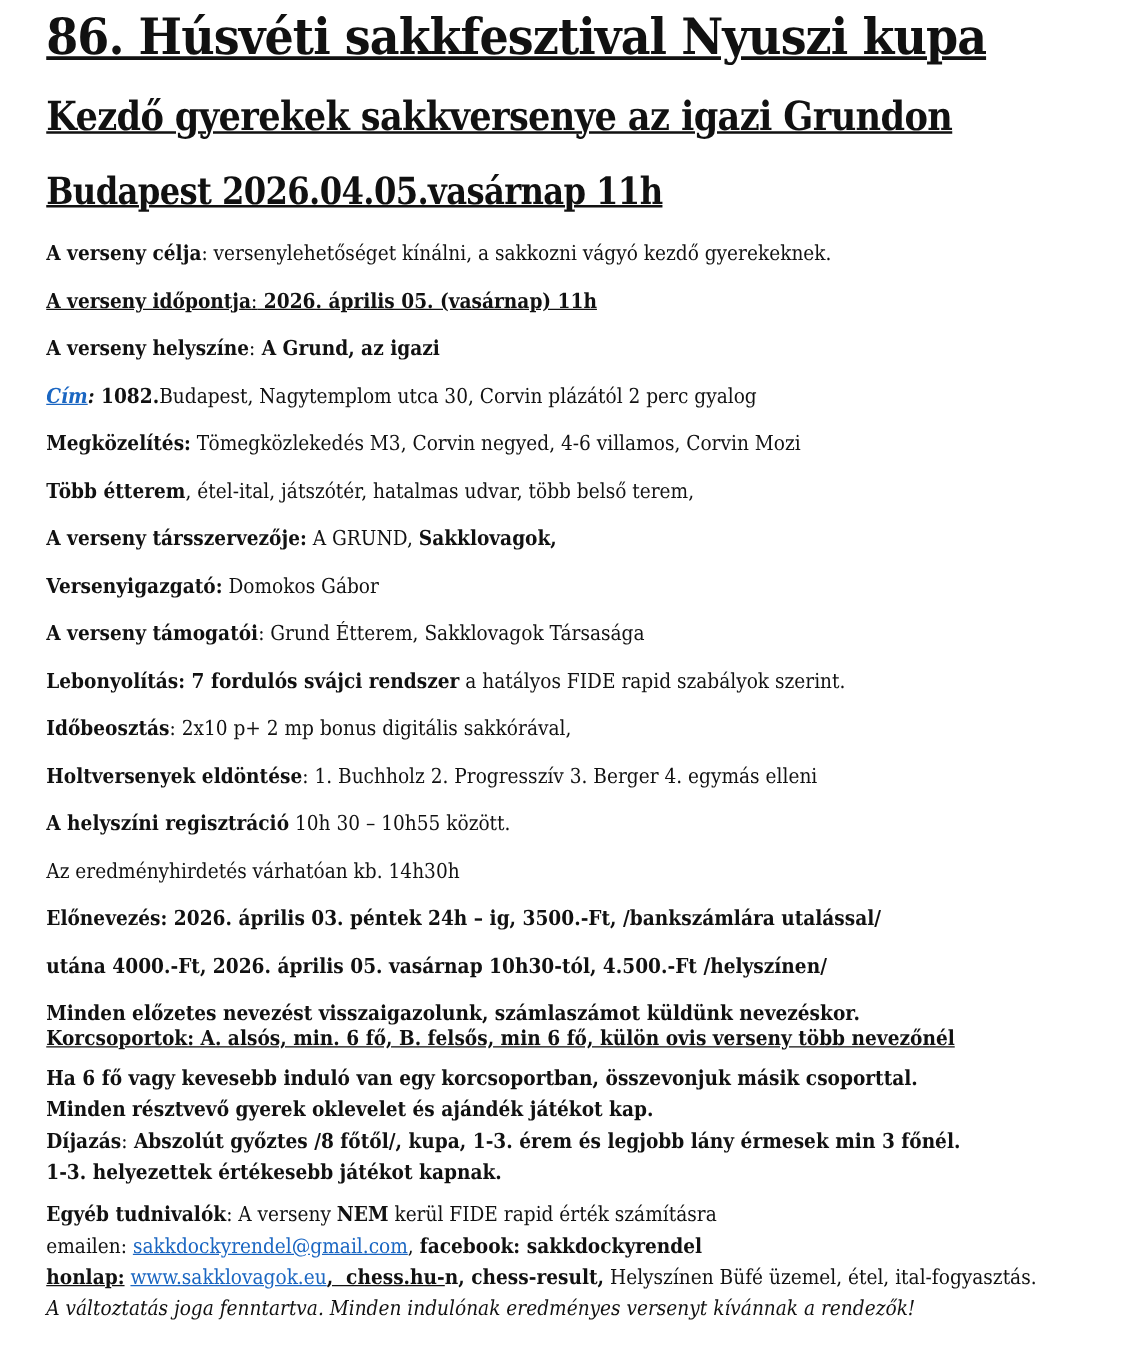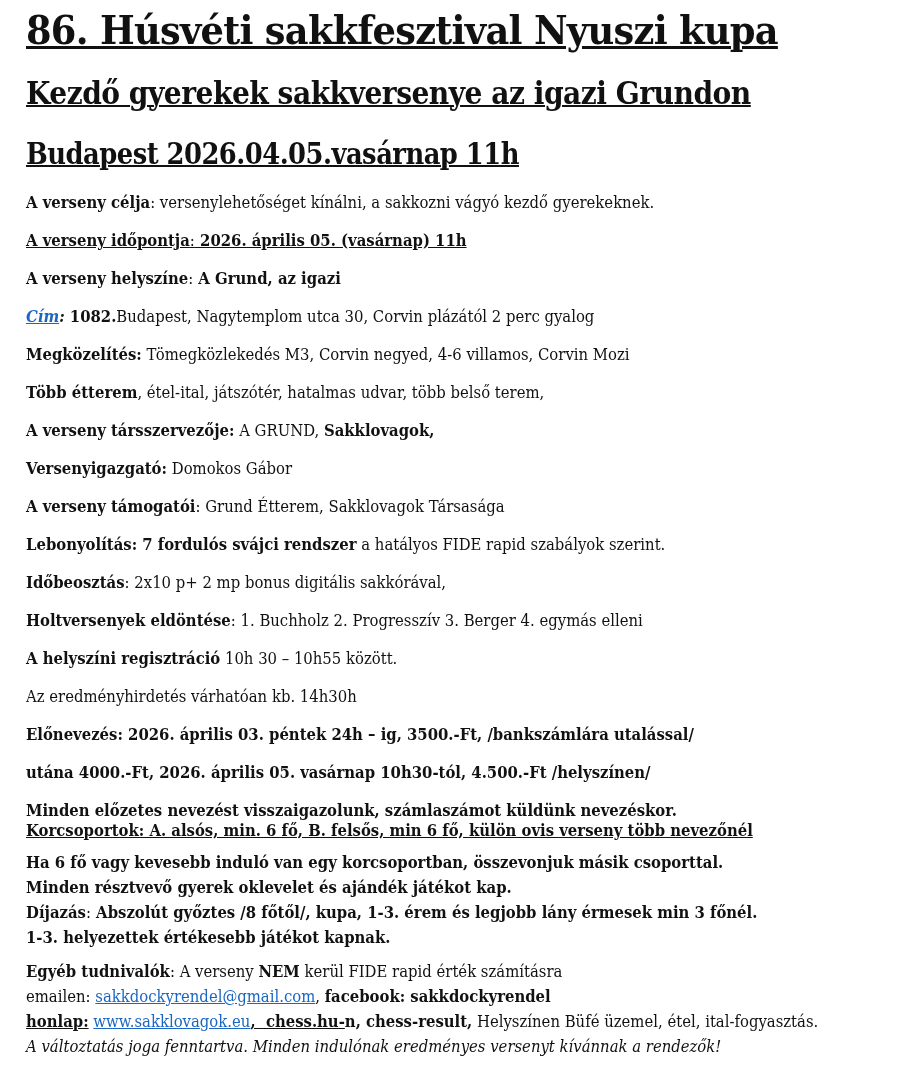--- a/index.html
+++ b/index.html
@@ -2,21 +2,21 @@
 <html><head>
 <meta charset="utf-8">
 <style>
   html, body { margin: 0; padding: 0; background: #ffffff; }
   body {
     width: 901px; height: 1079px; overflow: hidden;
     font-family: "DejaVu Serif", "Liberation Serif", serif;
     color: #111111;
     font-size: 16px;
   }
-  .page { padding: 0 0 0 26px; }
+  .page { padding: 0 0 0 37px; }
   .h1 {
     font-weight: bold; font-size: 40px; line-height: 40px;
     text-decoration: underline; text-decoration-thickness: 3px;
     margin: 10px 0 0 0; letter-spacing: -0.8px; white-space: nowrap;
     transform: scaleX(0.92); transform-origin: left;
   }
   .h2 {
     font-weight: bold; font-size: 32px; line-height: 34px;
     text-decoration: underline; text-decoration-thickness: 2px;
     margin: 26px 0 0 0; letter-spacing: -0.6px; white-space: nowrap;

